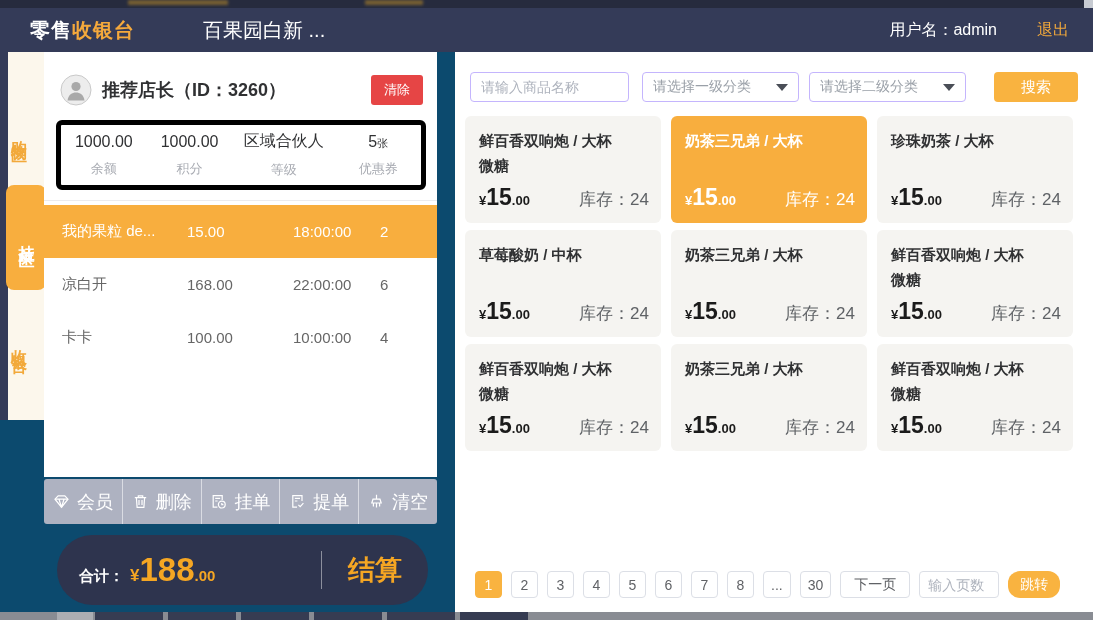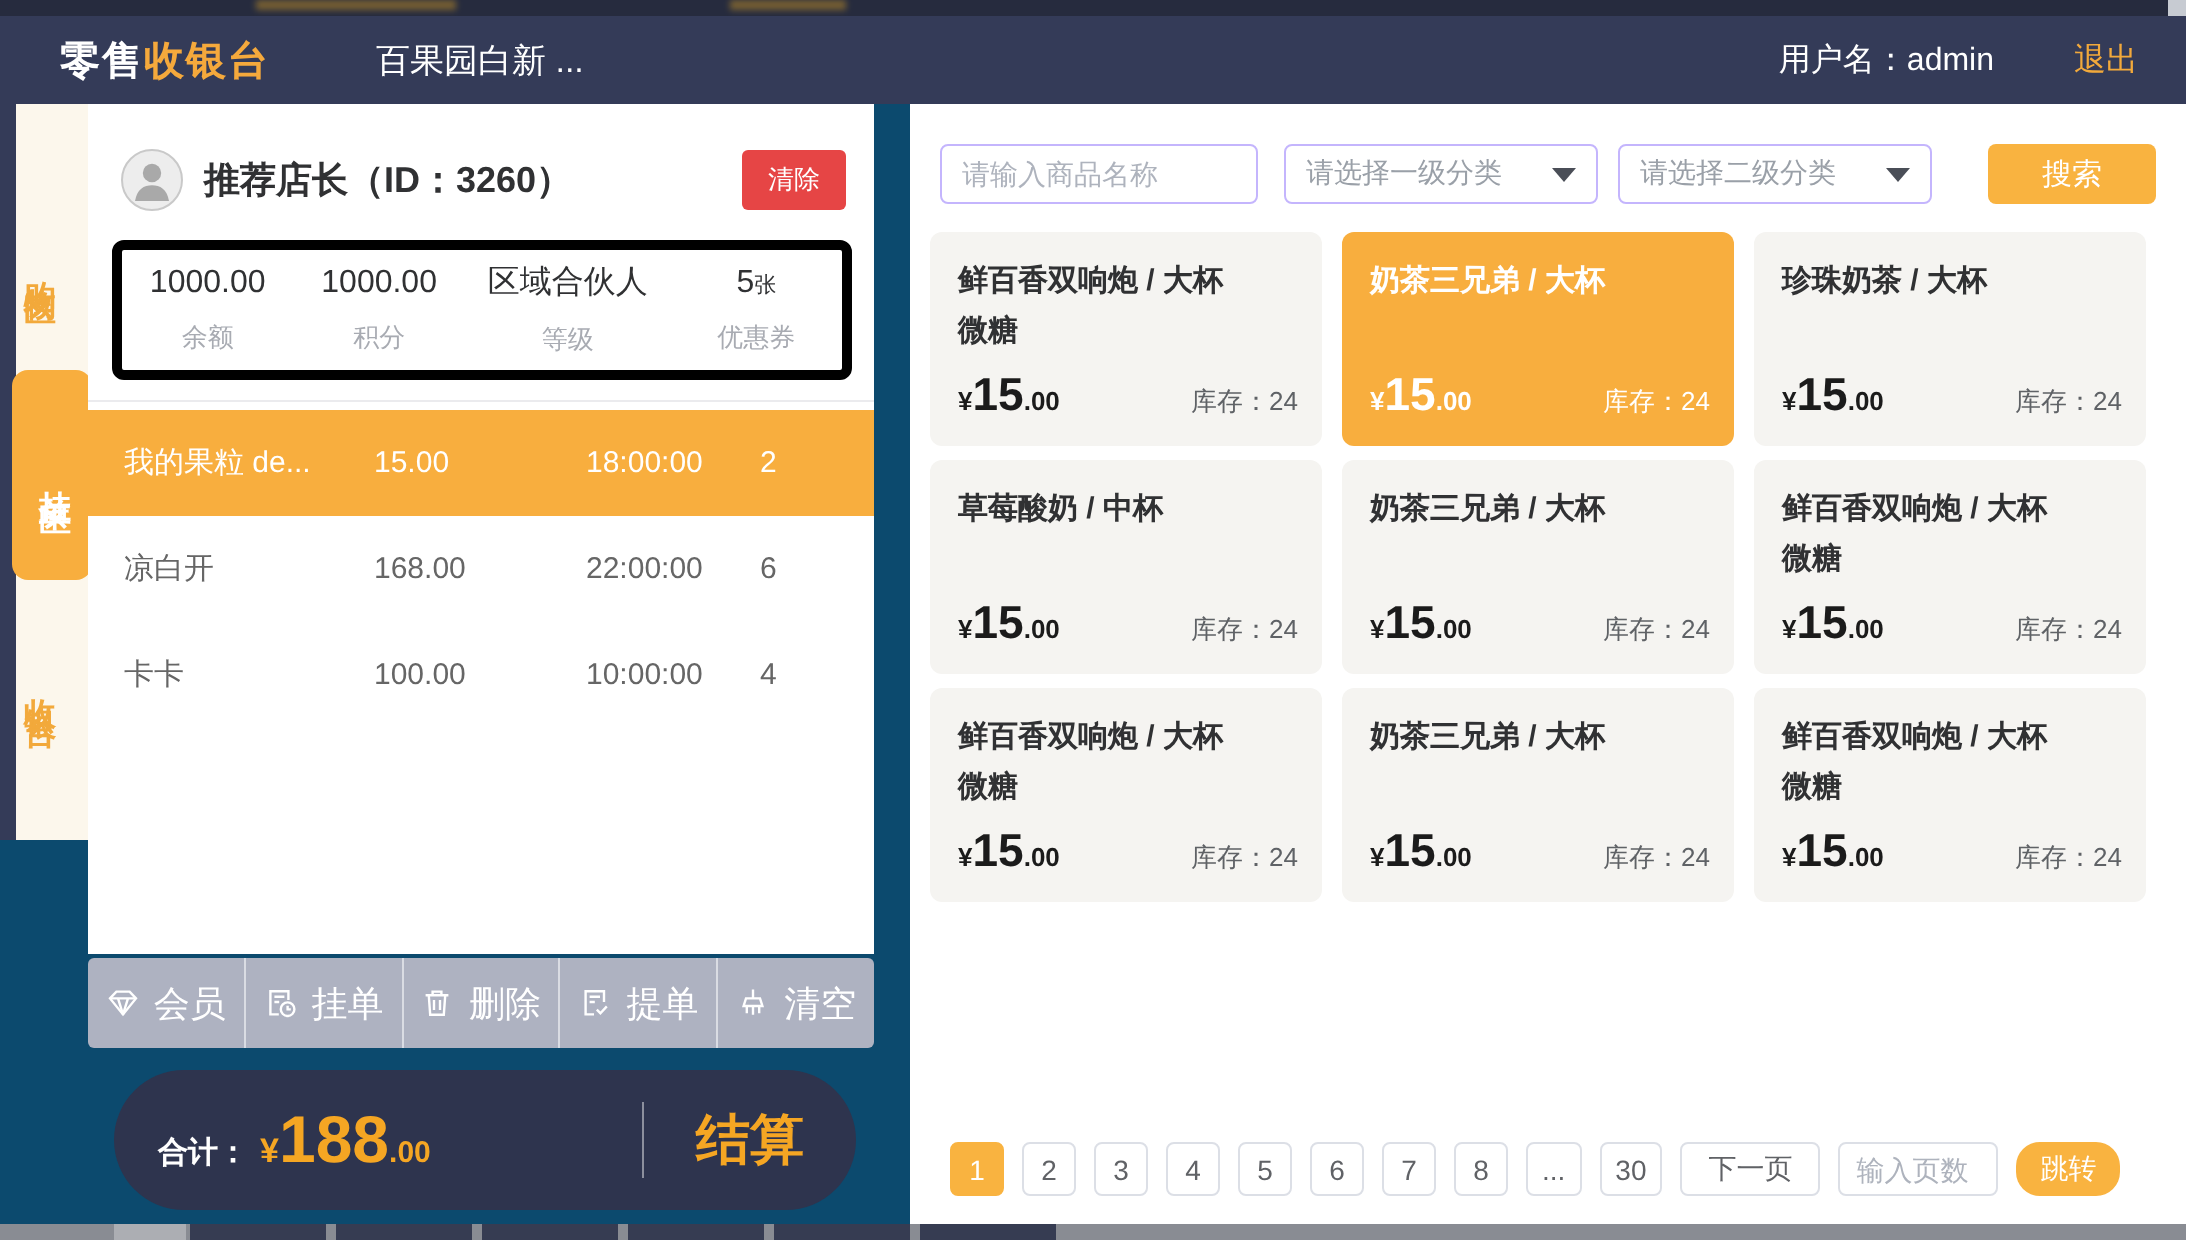--- a/index.html
+++ b/index.html
@@ -11,21 +11,21 @@
   .smudge { position:absolute; top:0; height:5px; background:#8a6c2f; filter:blur(1.5px); opacity:.8; }
   .smudge.s1 { left:128px; width:100px; }
   .smudge.s2 { left:365px; width:58px; }
   .sliver { position:absolute; right:0; top:0; width:9px; height:8px; background:#C7CBD2; }
 
   
   .topbar { position:absolute; left:0; top:8px; width:1093px; height:44px; background:#343B58;
             display:flex; align-items:center; color:#fff; }
   .brand { margin-left:30px; font-size:20px; font-weight:bold; letter-spacing:1px; }
   .brand .accent { color:#F5A93C; }
-  .store-tab { margin-left:53px; font-size:17px; color:#fff; cursor:pointer; }
+  .store-tab { margin-left:68px; font-size:20px; color:#fff; cursor:pointer; }
   .tb-right { margin-left:auto; display:flex; align-items:center; gap:40px; margin-right:24px; }
   .user-label { font-size:16px; }
   .logout { font-size:16px; color:#F2A93B; cursor:pointer; }
 
   
   .rail-strip { position:absolute; left:0; top:52px; width:8px; height:368px; background:#343B58; }
   .rail { position:absolute; left:8px; top:52px; width:36px; height:368px; background:#FCF7EC; padding-top:28px; }
   .rail-tab { height:105px; display:flex; align-items:center; justify-content:center;
               writing-mode:vertical-lr; text-orientation:upright; letter-spacing:4px;
               font-size:16px; font-weight:bold; color:#F2A93B; cursor:pointer; }
@@ -90,21 +90,21 @@
   
   .pgrid { position:absolute; left:10px; top:64px; display:grid;
            grid-template-columns:repeat(3,196px); grid-auto-rows:107px; gap:7px 10px; }
   .pcard { position:relative; background:#F5F4F1; border-radius:6px; cursor:pointer; }
   .ptitle { position:absolute; left:14px; top:12px; right:12px; font-size:15px; font-weight:600;
             color:#303133; line-height:25px; }
   .pprice { position:absolute; left:14px; right:12px; bottom:12px; display:flex; align-items:baseline; }
   .pcur { font-size:13px; font-weight:bold; color:#1b1b1b; }
   .pint { font-size:23px; font-weight:bold; color:#1b1b1b; }
   .pdec { font-size:13px; font-weight:bold; color:#1b1b1b; }
-  .pstock { margin-left:auto; font-size:13px; color:#5f6266;margin-top:15px; }
+  .pstock { margin-left:auto; font-size:17px; color:#5f6266;margin-top:15px; }
   .pcard.selected { background:#F8AE3E; }
   .pcard.selected .ptitle, .pcard.selected .pcur, .pcard.selected .pint,
   .pcard.selected .pdec, .pcard.selected .pstock { color:#fff; }
 
   
   .pagination { position:absolute; left:20px; top:519px; display:flex; align-items:center; gap:9px; }
   .pgbtn { min-width:27px; height:27px; padding:0 7px; background:#fff; border:1px solid #DCDFE6;
            border-radius:4px; font-size:14px; color:#606266; display:flex; align-items:center;
            justify-content:center; cursor:pointer; }
   .pgbtn.active { background:#F9B340; border-color:#F9B340; color:#fff; }
@@ -202,31 +202,31 @@
   <div class="action-bar">
     <div class="abtn">
       <svg width="17" height="17" viewBox="0 0 17 17" fill="none" stroke="#fff" stroke-width="1.2">
         <path d="M2 6.2 L5.2 2.8 H11.8 L15 6.2 L8.5 14.2 Z"></path>
           <path d="M2 6.2 H15 M6 6.2 L8.5 14.2 M11 6.2 L8.5 14.2"></path>
       </svg>
       <span>会员</span>
     </div>
     <div class="abtn">
       <svg width="17" height="17" viewBox="0 0 17 17" fill="none" stroke="#fff" stroke-width="1.2">
+        <path d="M2.8 4.6 H14.2 M6.3 4.4 V2.8 H10.7 V4.4 M4.4 4.8 L5.1 14.4 H11.9 L12.6 4.8 M7 7 V12 M10 7 V12"></path>
+      </svg>
+      <span>删除</span>
+    </div>
+    <div class="abtn">
+      <svg width="17" height="17" viewBox="0 0 17 17" fill="none" stroke="#fff" stroke-width="1.2">
         <path d="M12.2 7 V2.6 H3.2 V14.2 H7.4 M5.2 5.4 H10.2 M5.2 8 H7.6"></path>
         <circle cx="11.8" cy="11.6" r="3.4"></circle>
           <path d="M11.8 9.9 V11.7 H13.4"></path>
       </svg>
       <span>挂单</span>
-    </div>
-    <div class="abtn">
-      <svg width="17" height="17" viewBox="0 0 17 17" fill="none" stroke="#fff" stroke-width="1.2">
-        <path d="M2.8 4.6 H14.2 M6.3 4.4 V2.8 H10.7 V4.4 M4.4 4.8 L5.1 14.4 H11.9 L12.6 4.8 M7 7 V12 M10 7 V12"></path>
-      </svg>
-      <span>删除</span>
     </div>
     <div class="abtn">
       <svg width="17" height="17" viewBox="0 0 17 17" fill="none" stroke="#fff" stroke-width="1.2">
         <path d="M13 8 V2.6 H3.8 V14.2 H8 M5.8 5.4 H11 M5.8 8 H8.4"></path>
         <path d="M9.4 11.8 L11.2 13.6 L14.4 10.2"></path>
       </svg>
       <span>提单</span>
     </div>
     <div class="abtn">
       <svg width="17" height="17" viewBox="0 0 17 17" fill="none" stroke="#fff" stroke-width="1.2">

